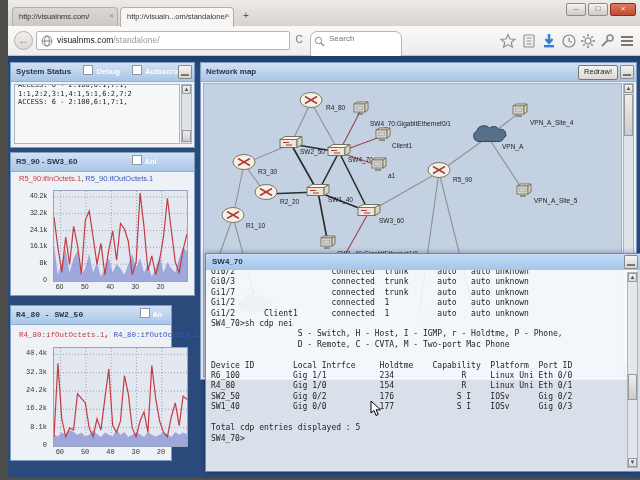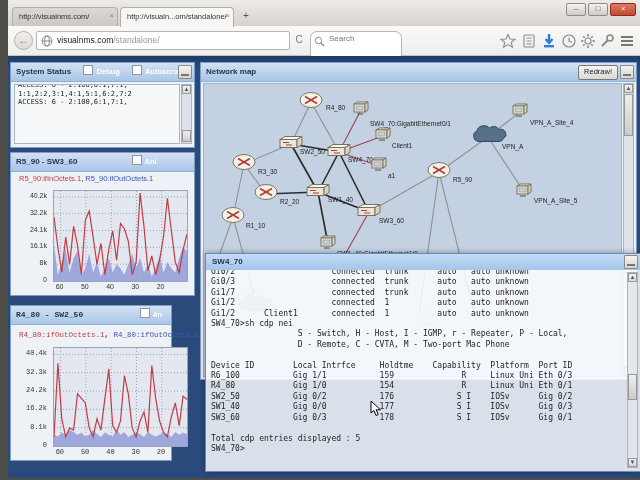--- a/index.html
+++ b/index.html
@@ -450,29 +450,28 @@
       <span>SW4_70</span>
       <div class="minbtn" style="top:1px;"></div>
     </div>
     <div id="termbody">
           <div class="term-line clip">Gi0/2                    connected  trunk      auto   auto unknown</div>
           <div class="term-line">Gi0/3                    connected  trunk      auto   auto unknown</div>
           <div class="term-line">Gi1/7                    connected  trunk      auto   auto unknown</div>
           <div class="term-line">Gi1/2                    connected  1          auto   auto unknown</div>
           <div class="term-line">Gi1/2      Client1       connected  1          auto   auto unknown</div>
           <div class="term-line">SW4_70&gt;sh cdp nei</div>
-          <div class="term-line">                  S - Switch, H - Host, I - IGMP, r - Repeater, P - Local,</div>
+          <div class="term-line">                  S - Switch, H - Host, I - IGMP, r - Holdtme, P - Phone,</div>
           <div class="term-line">                  D - Remote, C - CVTA, M - Two-port Mac Phone</div>
           <div class="term-line">&nbsp;</div>
           <div class="term-line">Device ID        Local Intrfce     Holdtme    Capability  Platform  Port ID</div>
-          <div class="term-line">R6_100           Gig 1/1           159              R     Linux Uni Eth 0/3</div>
+          <div class="term-line">R6_100           Gig 1/1           234              R     Linux Uni Eth 0/0</div>
           <div class="term-line">R4_80            Gig 1/0           154              R     Linux Uni Eth 0/1</div>
           <div class="term-line">SW2_50           Gig 0/2           176             S I    IOSv      Gig 0/2</div>
           <div class="term-line">SW1_40           Gig 0/0           177             S I    IOSv      Gig 0/3</div>
-          <div class="term-line">SW3_60           Gig 0/3           178             S I    IOSv      Gig 0/1</div>
           <div class="term-line">&nbsp;</div>
           <div class="term-line">Total cdp entries displayed : 5</div>
           <div class="term-line">SW4_70&gt;</div>
         </div>
     <div id="termsb">
       <div class="sbbtn" style="top:0;">▲</div>
       <div class="sbthumb" style="top:52%;height:26px;"></div>
       <div class="sbbtn" style="bottom:0;">▼</div>
     </div>
   </div>

